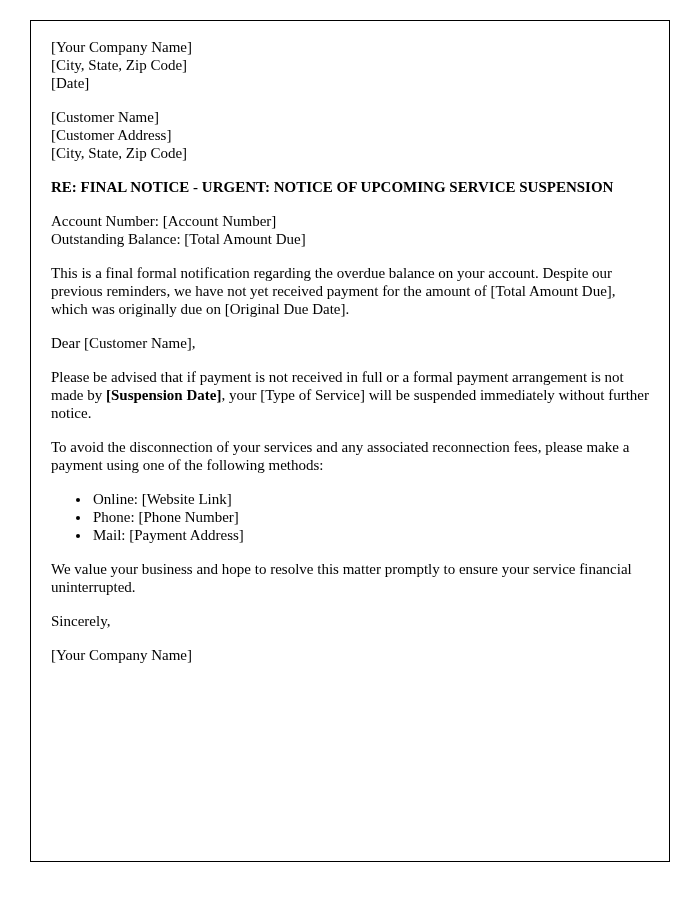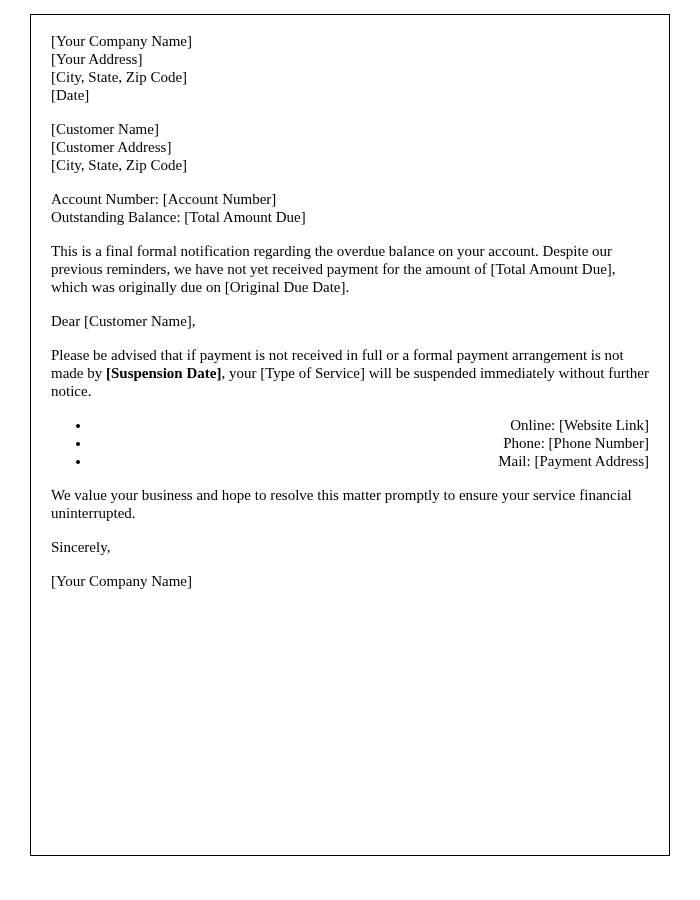--- a/index.html
+++ b/index.html
@@ -6,21 +6,21 @@
     margin: 0;
     padding: 0;
     background: #ffffff;
     width: 700px;
     height: 900px;
     overflow: hidden;
   }
   .page {
     position: absolute;
     left: 30px;
-    top: 14px;
+    top: 20px;
     width: 640px;
     height: 842px;
     border: 1px solid #000000;
     box-sizing: border-box;
     background: #ffffff;
     padding: 17px 20px 0 20px;
     font-family: "Liberation Serif", "DejaVu Serif", serif;
     font-size: 15px;
     line-height: 18px;
     color: #000000;
@@ -42,53 +42,53 @@
     font-weight: bold;
     text-align: right;
   }
   ul.bullets {
     margin: 0 0 16px 0;
     padding: 0 0 0 40px;
   }
   ul.bullets li {
     margin: 0;
     padding: 0 0 0 2px;
-    text-align: right;
   }
 </style>
 </head>
 <body>
 
 <div class="page">
 
   <div class="block">
     <div>[Your Company Name]</div>
-    <div>[Your Address]</div>
     <div>[City, State, Zip Code]</div>
     <div>[Date]</div>
   </div>
 
   <div class="block">
     <div>[Customer Name]</div>
     <div>[Customer Address]</div>
     <div>[City, State, Zip Code]</div>
   </div>
 
+  <div class="subject">RE: FINAL NOTICE - URGENT: NOTICE OF UPCOMING SERVICE SUSPENSION</div>
 
   <div class="block">
     <div>Account Number: [Account Number]</div>
     <div>Outstanding Balance: [Total Amount Due]</div>
   </div>
 
   <p>This is a final formal notification regarding the overdue balance on your account. Despite our previous reminders, we have not yet received payment for the amount of [Total Amount Due], which was originally due on [Original Due Date].</p>
 
   <p>Dear [Customer Name],</p>
 
   <p><span>Please be advised that if payment is not received in full or a formal payment arrangement is not made by </span><span class="bold">[Suspension Date]</span><span>, your [Type of Service] will be suspended immediately without further notice.</span></p>
 
+  <p>To avoid the disconnection of your services and any associated reconnection fees, please make a payment using one of the following methods:</p>
 
   <ul class="bullets">
     <li>Online: [Website Link]</li>
     <li>Phone: [Phone Number]</li>
     <li>Mail: [Payment Address]</li>
   </ul>
 
 
   <p>We value your business and hope to resolve this matter promptly to ensure your service financial uninterrupted.</p>
 

